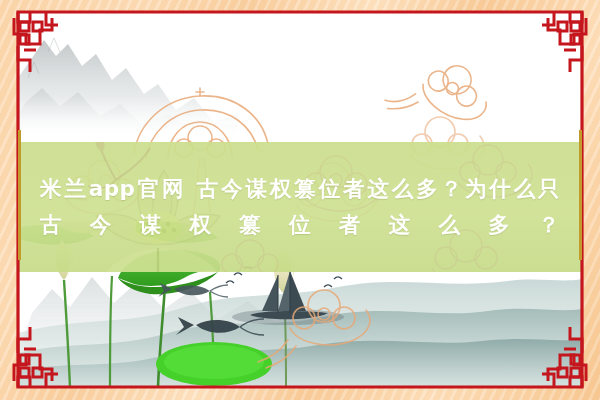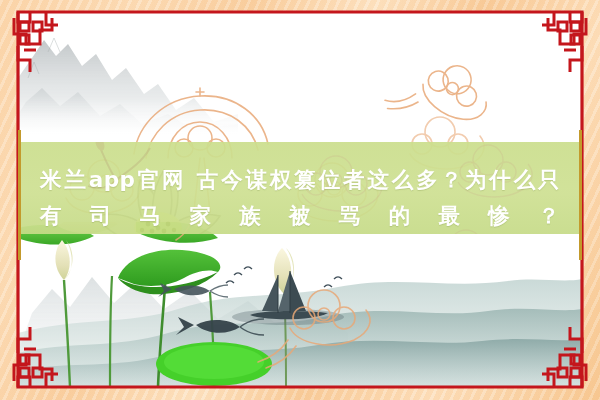--- a/index.html
+++ b/index.html
@@ -95,27 +95,27 @@
     width: 320px;
     height: 165px;
   }
 
   
   .title-band {
     position: absolute;
     left: 0;
     right: 0;
     top: 130px;
-    height: 92px;
+    height: 130px;
     background: linear-gradient(180deg,
         rgba(203,222,141,0.93) 0%,
         rgba(206,224,146,0.93) 55%,
         rgba(198,219,136,0.93) 100%);
     display: flex;
-    align-items: flex-end;
+    align-items: center;
     justify-content: center;
     overflow: hidden;
   }
   .band-lotus-watermark {
     position: absolute;
     left: 20px;
     top: -6px;
     width: 250px;
     height: 170px;
     opacity: .45;
@@ -395,21 +395,21 @@
               <circle cx="136" cy="94" r="2.2"></circle>
           </g>
 
           <path d="M60,150 C68,128 94,112 124,112 C154,112 180,128 188,150 Z" fill="#dbe8a4" opacity=".75"></path>
           <path d="M120,112 L120,170" stroke="#a9bb66" stroke-width="2.4"></path>
         </g>
       </svg>
 
       <div class="title-text">
         <div>米兰app官网 古今谋权篡位者这么多？为什么只</div>
-        <div>有司马家族被骂的最惨？</div>
+        <div>古今谋权篡位者这么多？</div>
       </div>
     </div>
 
   </div>
 
   <div class="gold-seg left"></div>
   <div class="gold-seg right"></div>
 
   <svg class="frame" viewBox="0 0 600 400">
     <g stroke="#c4161c" stroke-width="3.2" fill="none" stroke-linejoin="miter">

